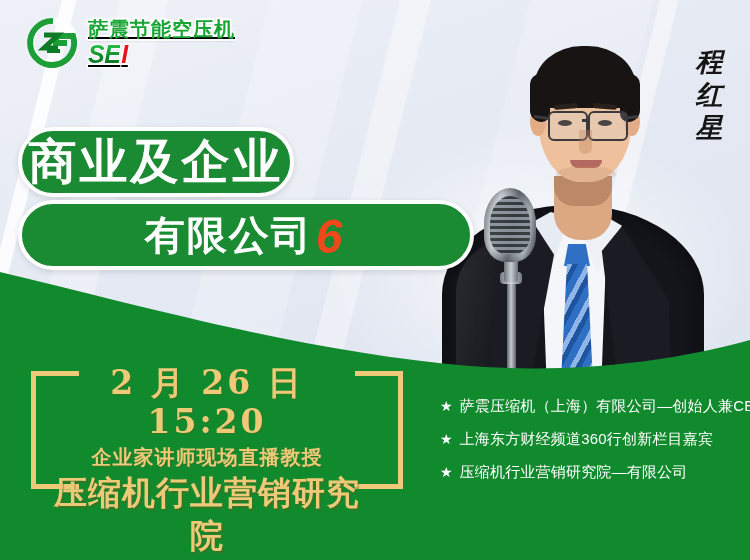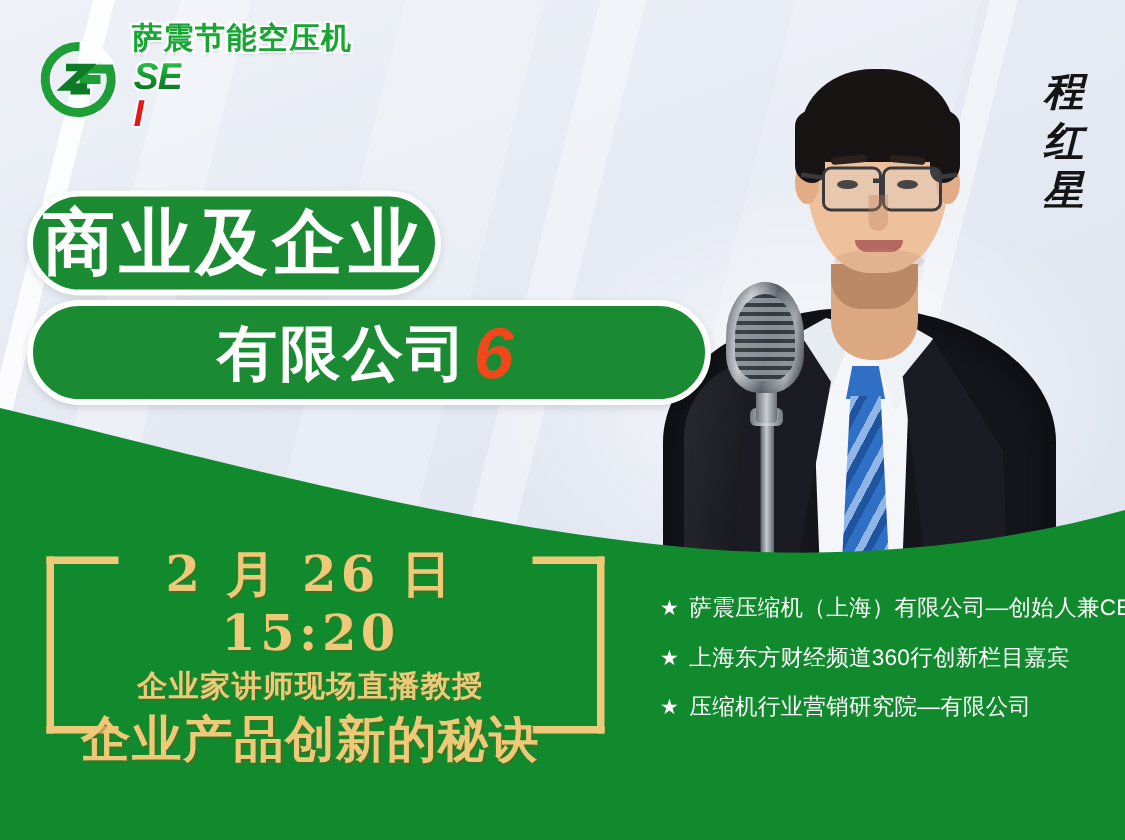--- a/index.html
+++ b/index.html
@@ -200,40 +200,40 @@
     gap: 8px;
   }
   .logo-mark {
     position: relative;
     width: 54px; height: 54px;
   }
   .logo-text {
     display: flex;
     flex-direction: column;
     line-height: 1;
+    text-decoration: underline;
   }
   .logo-cn {
     font-size: 20px;
     font-weight: bold;
     color: #17a533;
     letter-spacing: 1px;
     text-shadow:
       -1.6px -1.6px 0 #fff, 1.6px -1.6px 0 #fff,
       -1.6px 1.6px 0 #fff, 1.6px 1.6px 0 #fff,
       0 2px 2px rgba(0,0,0,0.12);
     margin-bottom: 3px;
   }
   .logo-en {
     font-size: 25px;
     font-weight: bold;
     font-style: italic;
     letter-spacing: -0.5px;
     display: flex;
     align-items: baseline;
-    flex-direction: column;
   }
   .logo-en .seg {
     background: linear-gradient(180deg, #2ecc4f 0%, #0f8f2b 55%, #0a6e20 100%);
     -webkit-background-clip: text;
     background-clip: text;
     color: transparent;
     text-shadow: none;
   }
   .logo-en .redi {
     color: #e8161a;
@@ -469,21 +469,21 @@
   </div>
   <div class="bracket-r">
     <div class="br-v"></div>
     <div class="br-h br-top"></div>
     <div class="br-h br-bot"></div>
   </div>
 
   <div class="datebox">
     <div class="date-line">2 月 26 日 15:20</div>
     <div class="sub-line">企业家讲师现场直播教授</div>
-    <div class="big-line">企业产品创新的秘诀</div>
+    <div class="big-line">压缩机行业营销研究院</div>
   </div>
 
   <div class="creds">
     <div class="cred-row">
       <span class="cred-star">★</span>
       <span class="cred-text">萨震压缩机（上海）有限公司—创始人兼CEO</span>
     </div>
     <div class="cred-row">
       <span class="cred-star">★</span>
       <span class="cred-text">上海东方财经频道360行创新栏目嘉宾</span>

